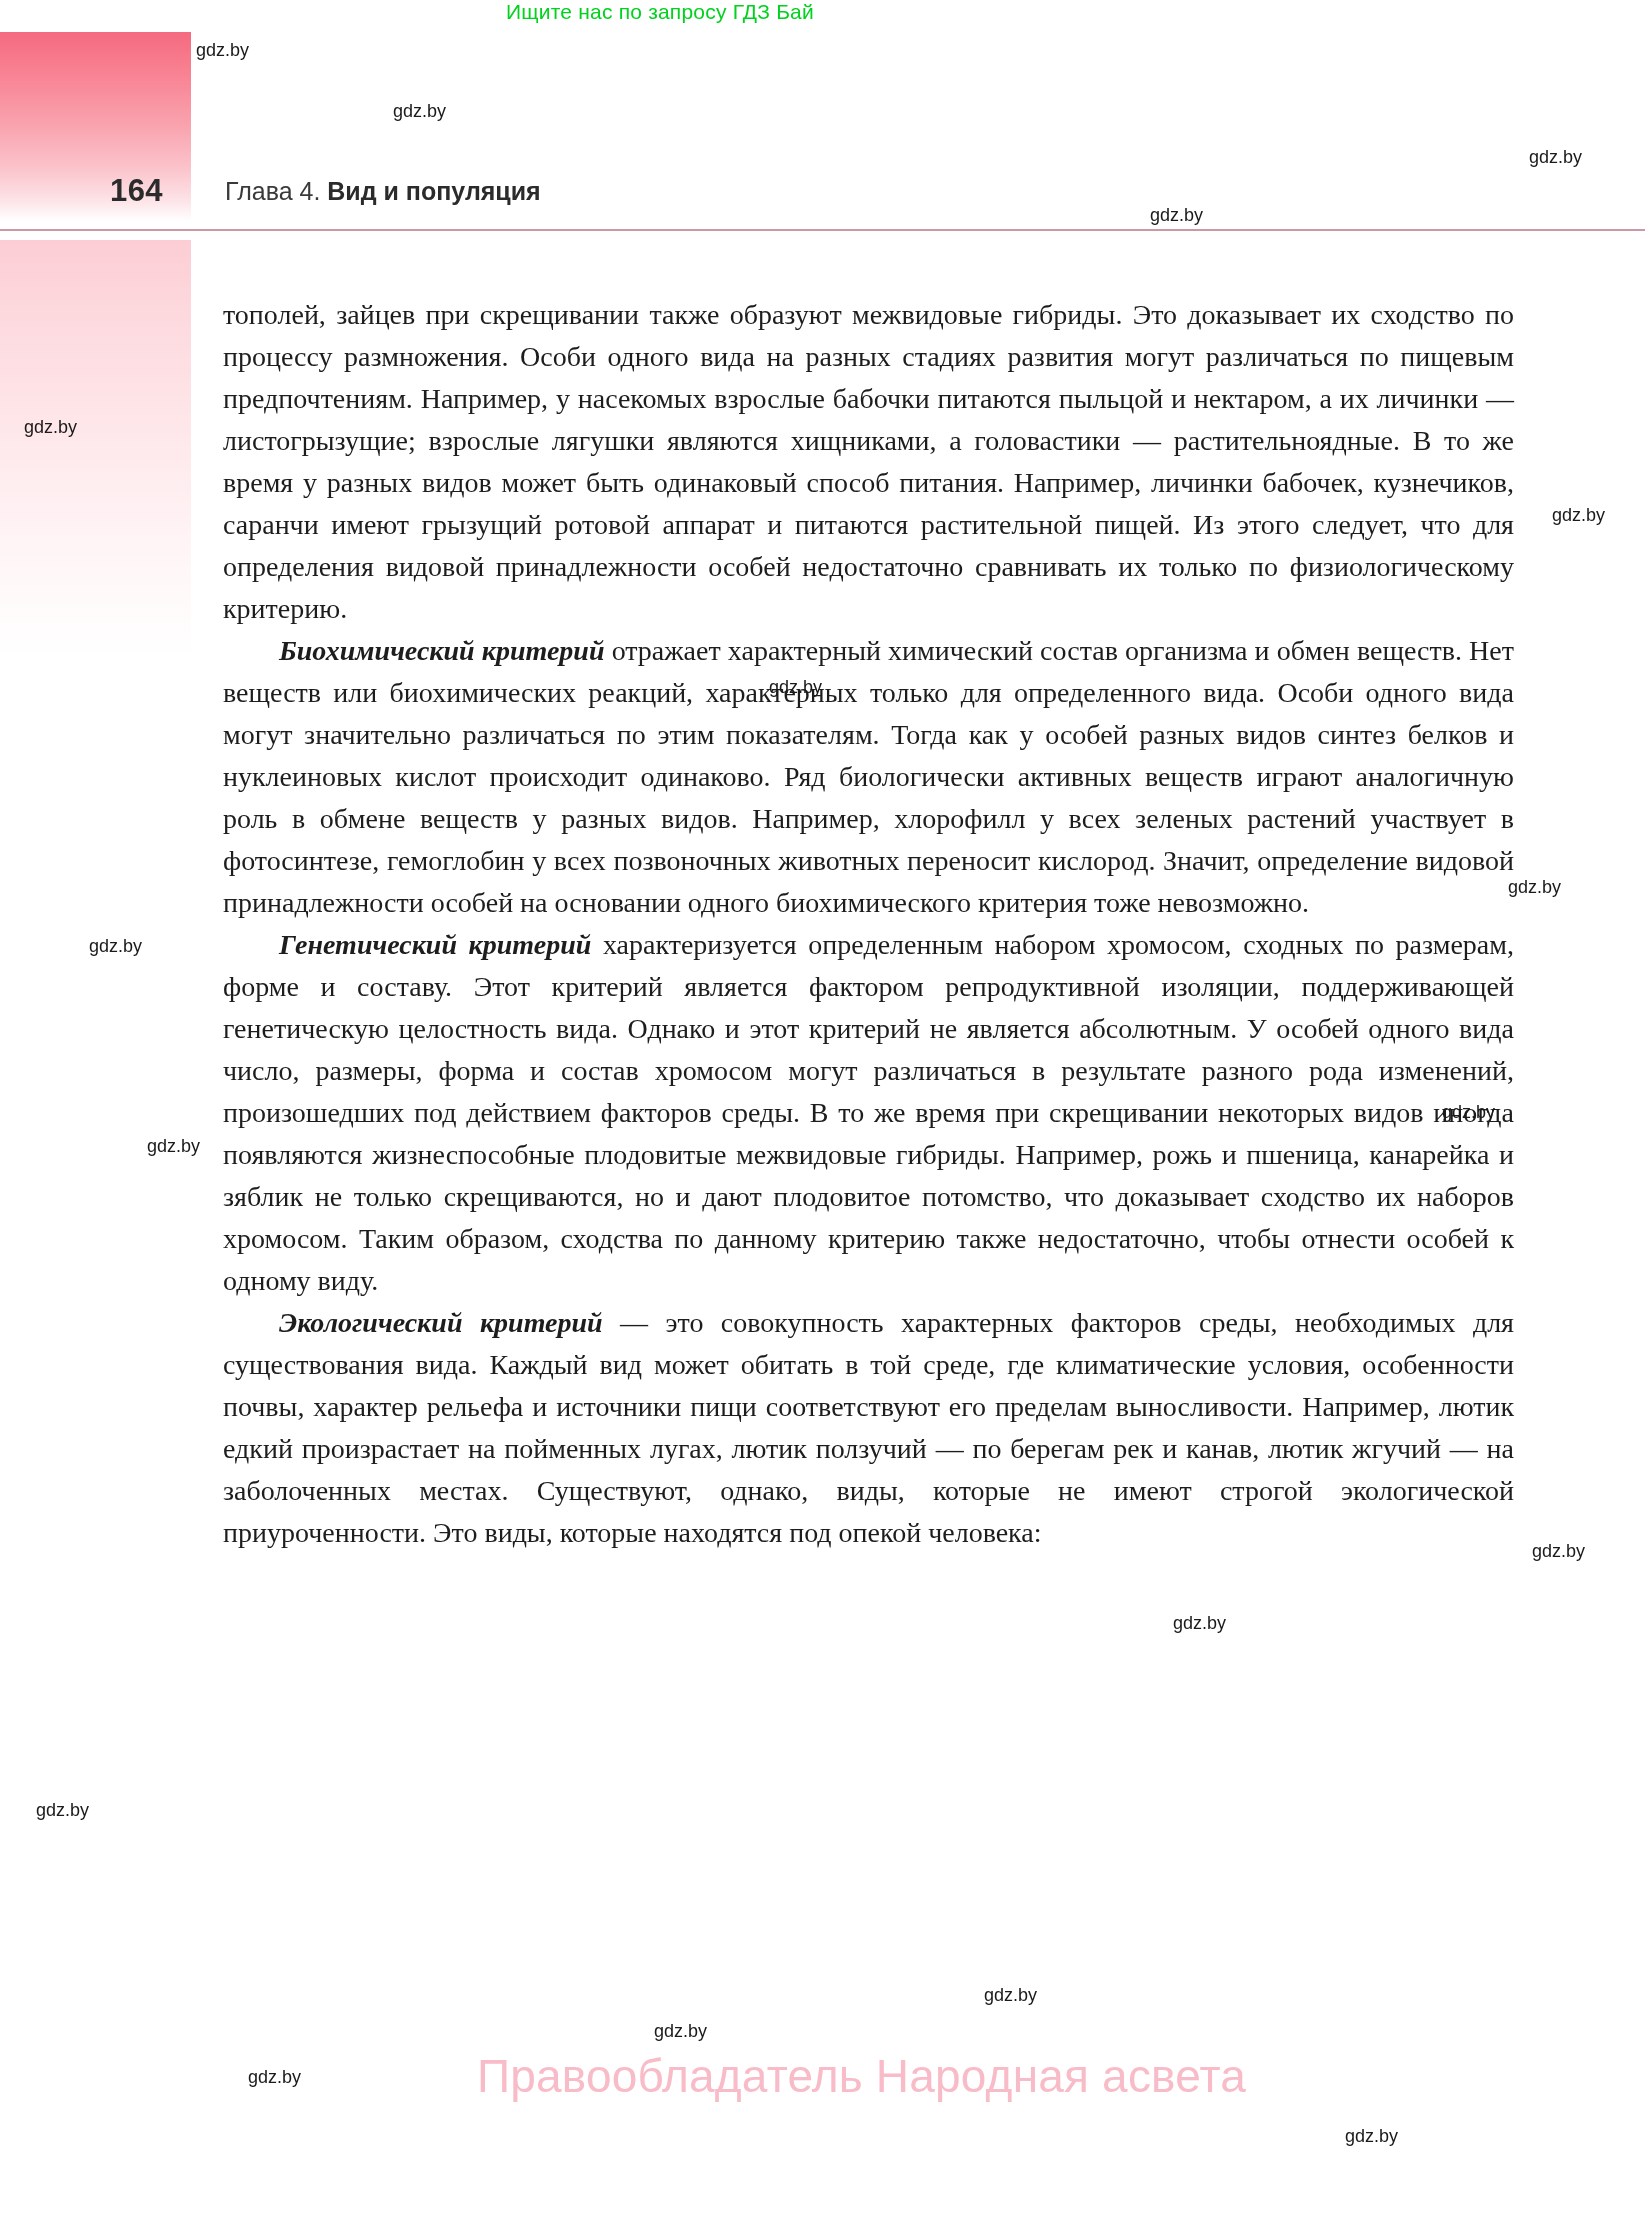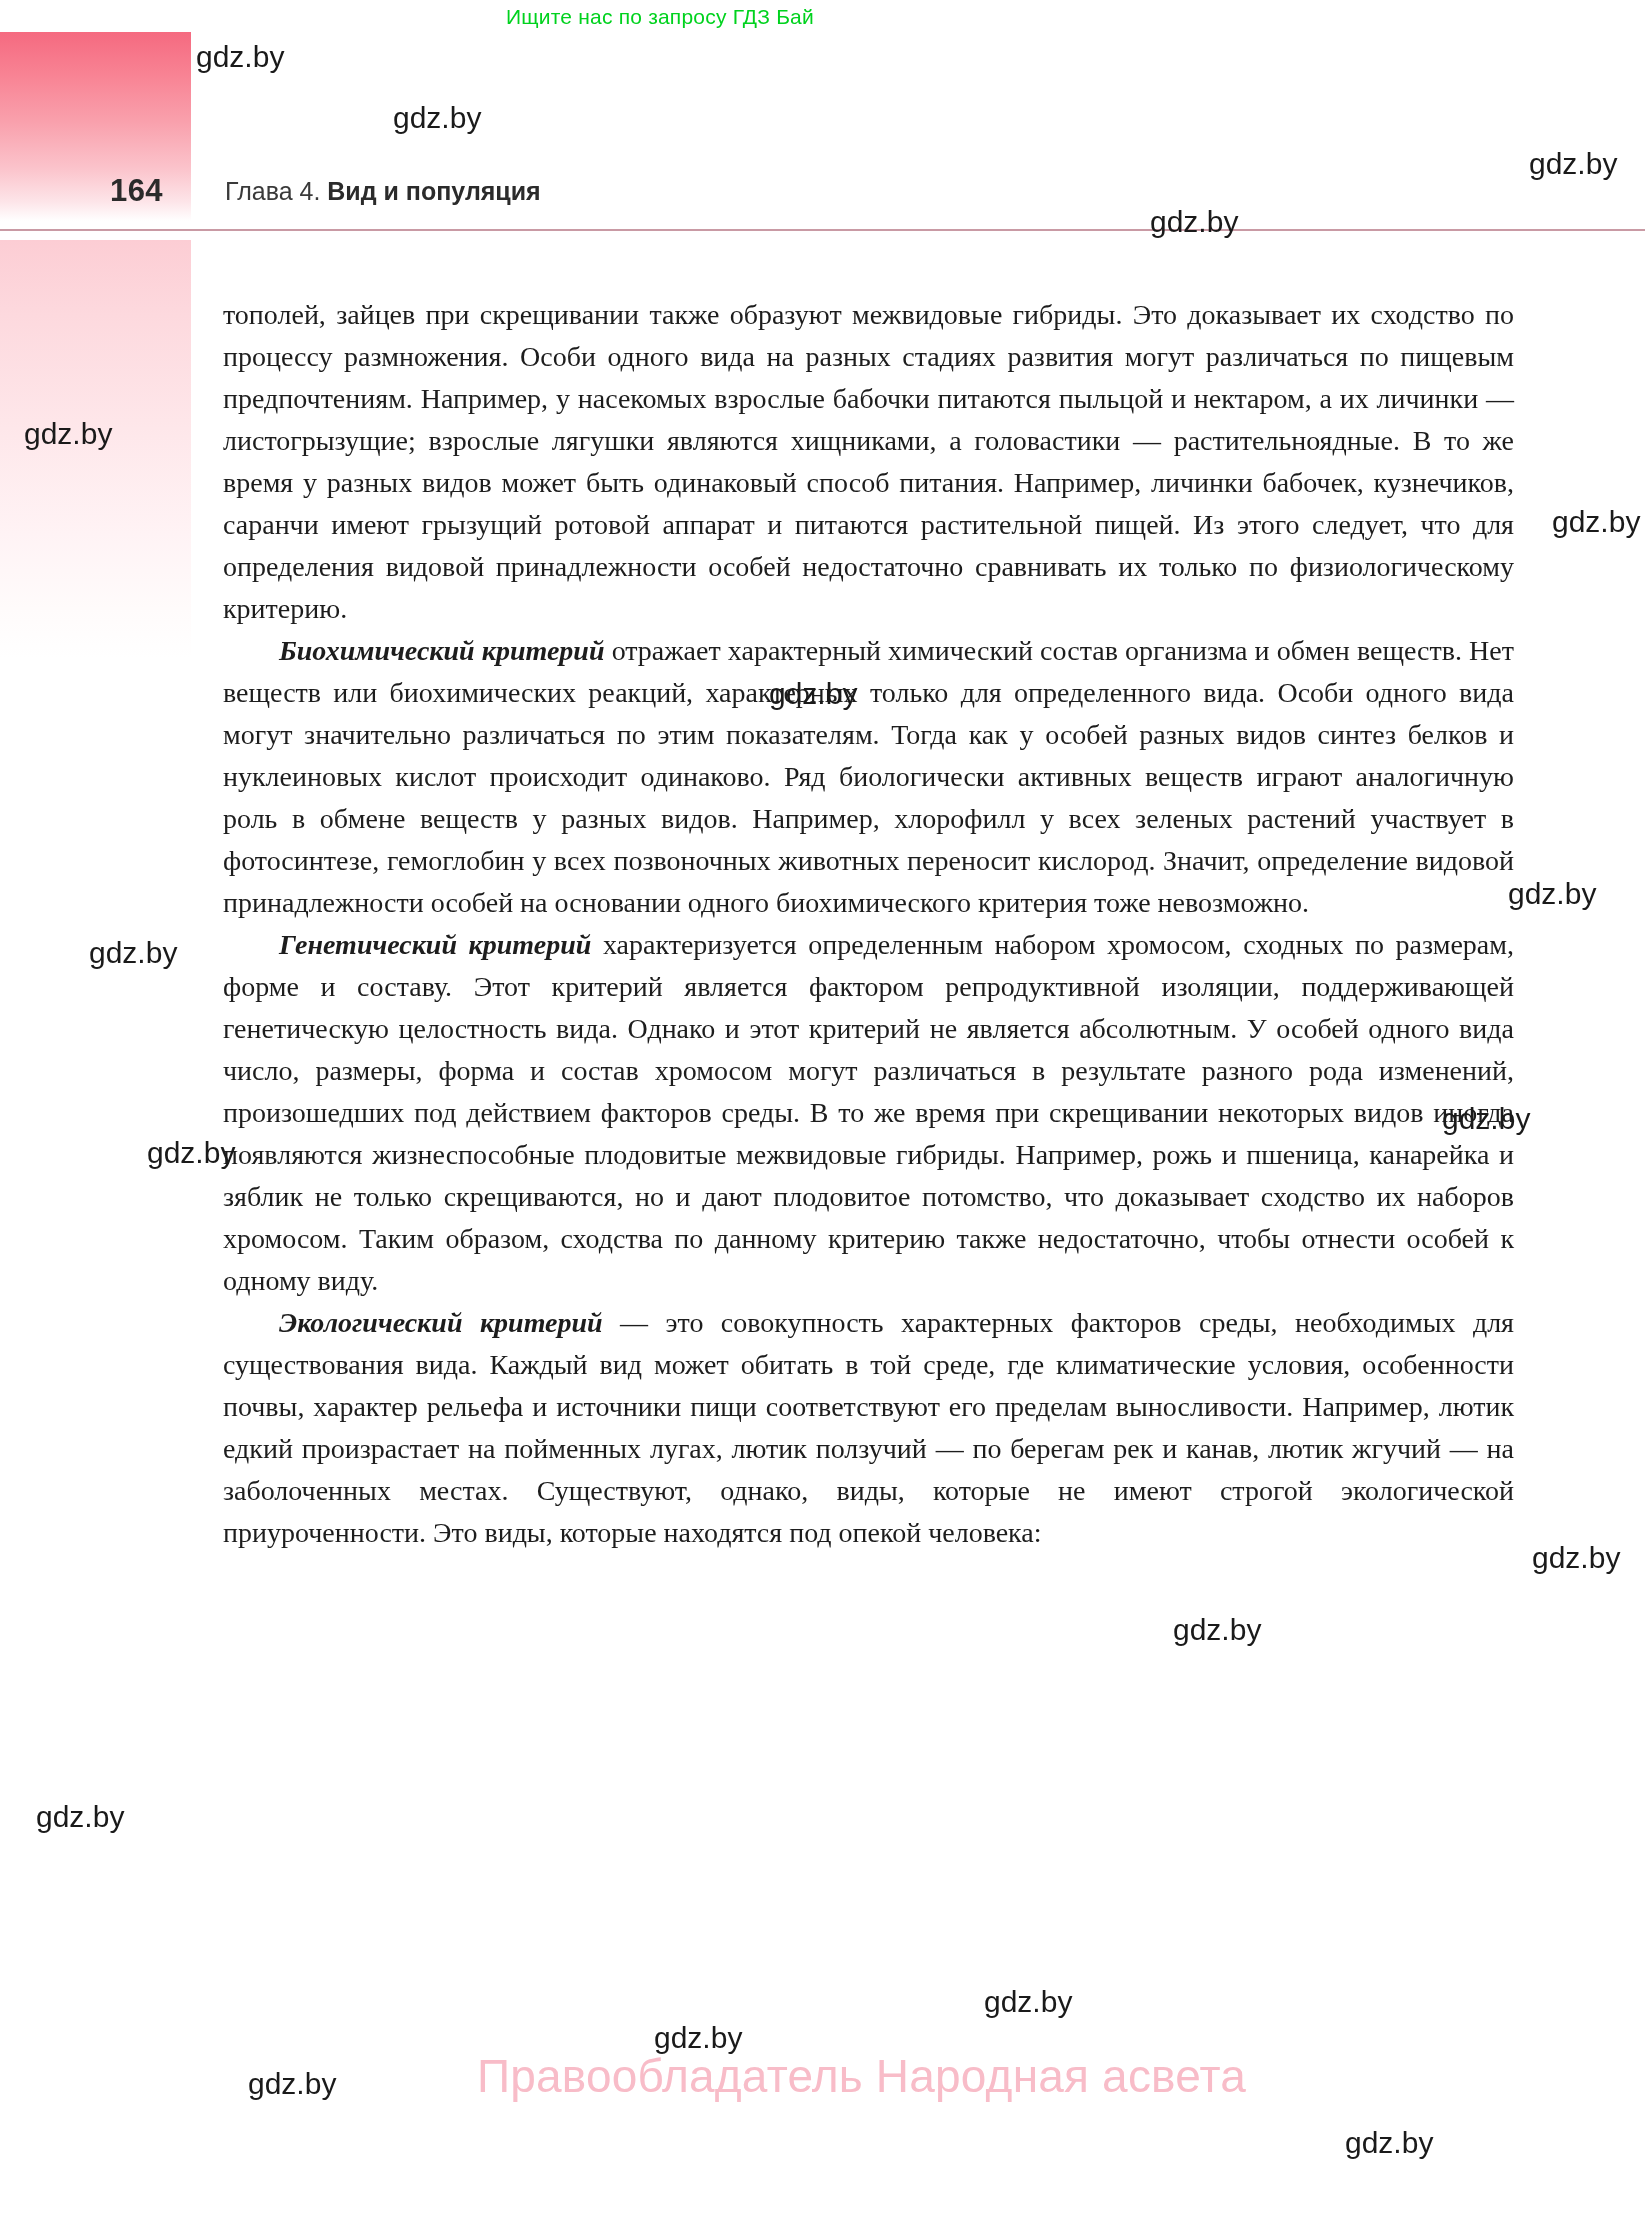--- a/index.html
+++ b/index.html
@@ -20,21 +20,20 @@
   }
 
   
   .promo-banner {
     position: absolute;
     top: 0;
     left: 0;
     width: 1320px;
     height: 34px;
     display: flex;
-    align-items: center;
     justify-content: center;
     font-family: "Liberation Sans", sans-serif;
     font-size: 21px;
     color: #00d21e;
     letter-spacing: 0.2px;
     white-space: nowrap;
   }
 
   
   .pink-block-top {
@@ -112,21 +111,21 @@
   .text-column p.no-indent { text-indent: 0; margin-top: 36px; }
   .term {
     font-style: italic;
     font-weight: bold;
   }
 
   
   .wm {
     position: absolute;
     font-family: "Liberation Sans", sans-serif;
-    font-size: 30px;
+    font-size: 18px;
     color: #1a1a1a;
     white-space: nowrap;
     pointer-events: none;
   }
 
   
   .publisher {
     position: absolute;
     left: 477px;
     top: 2049px;

